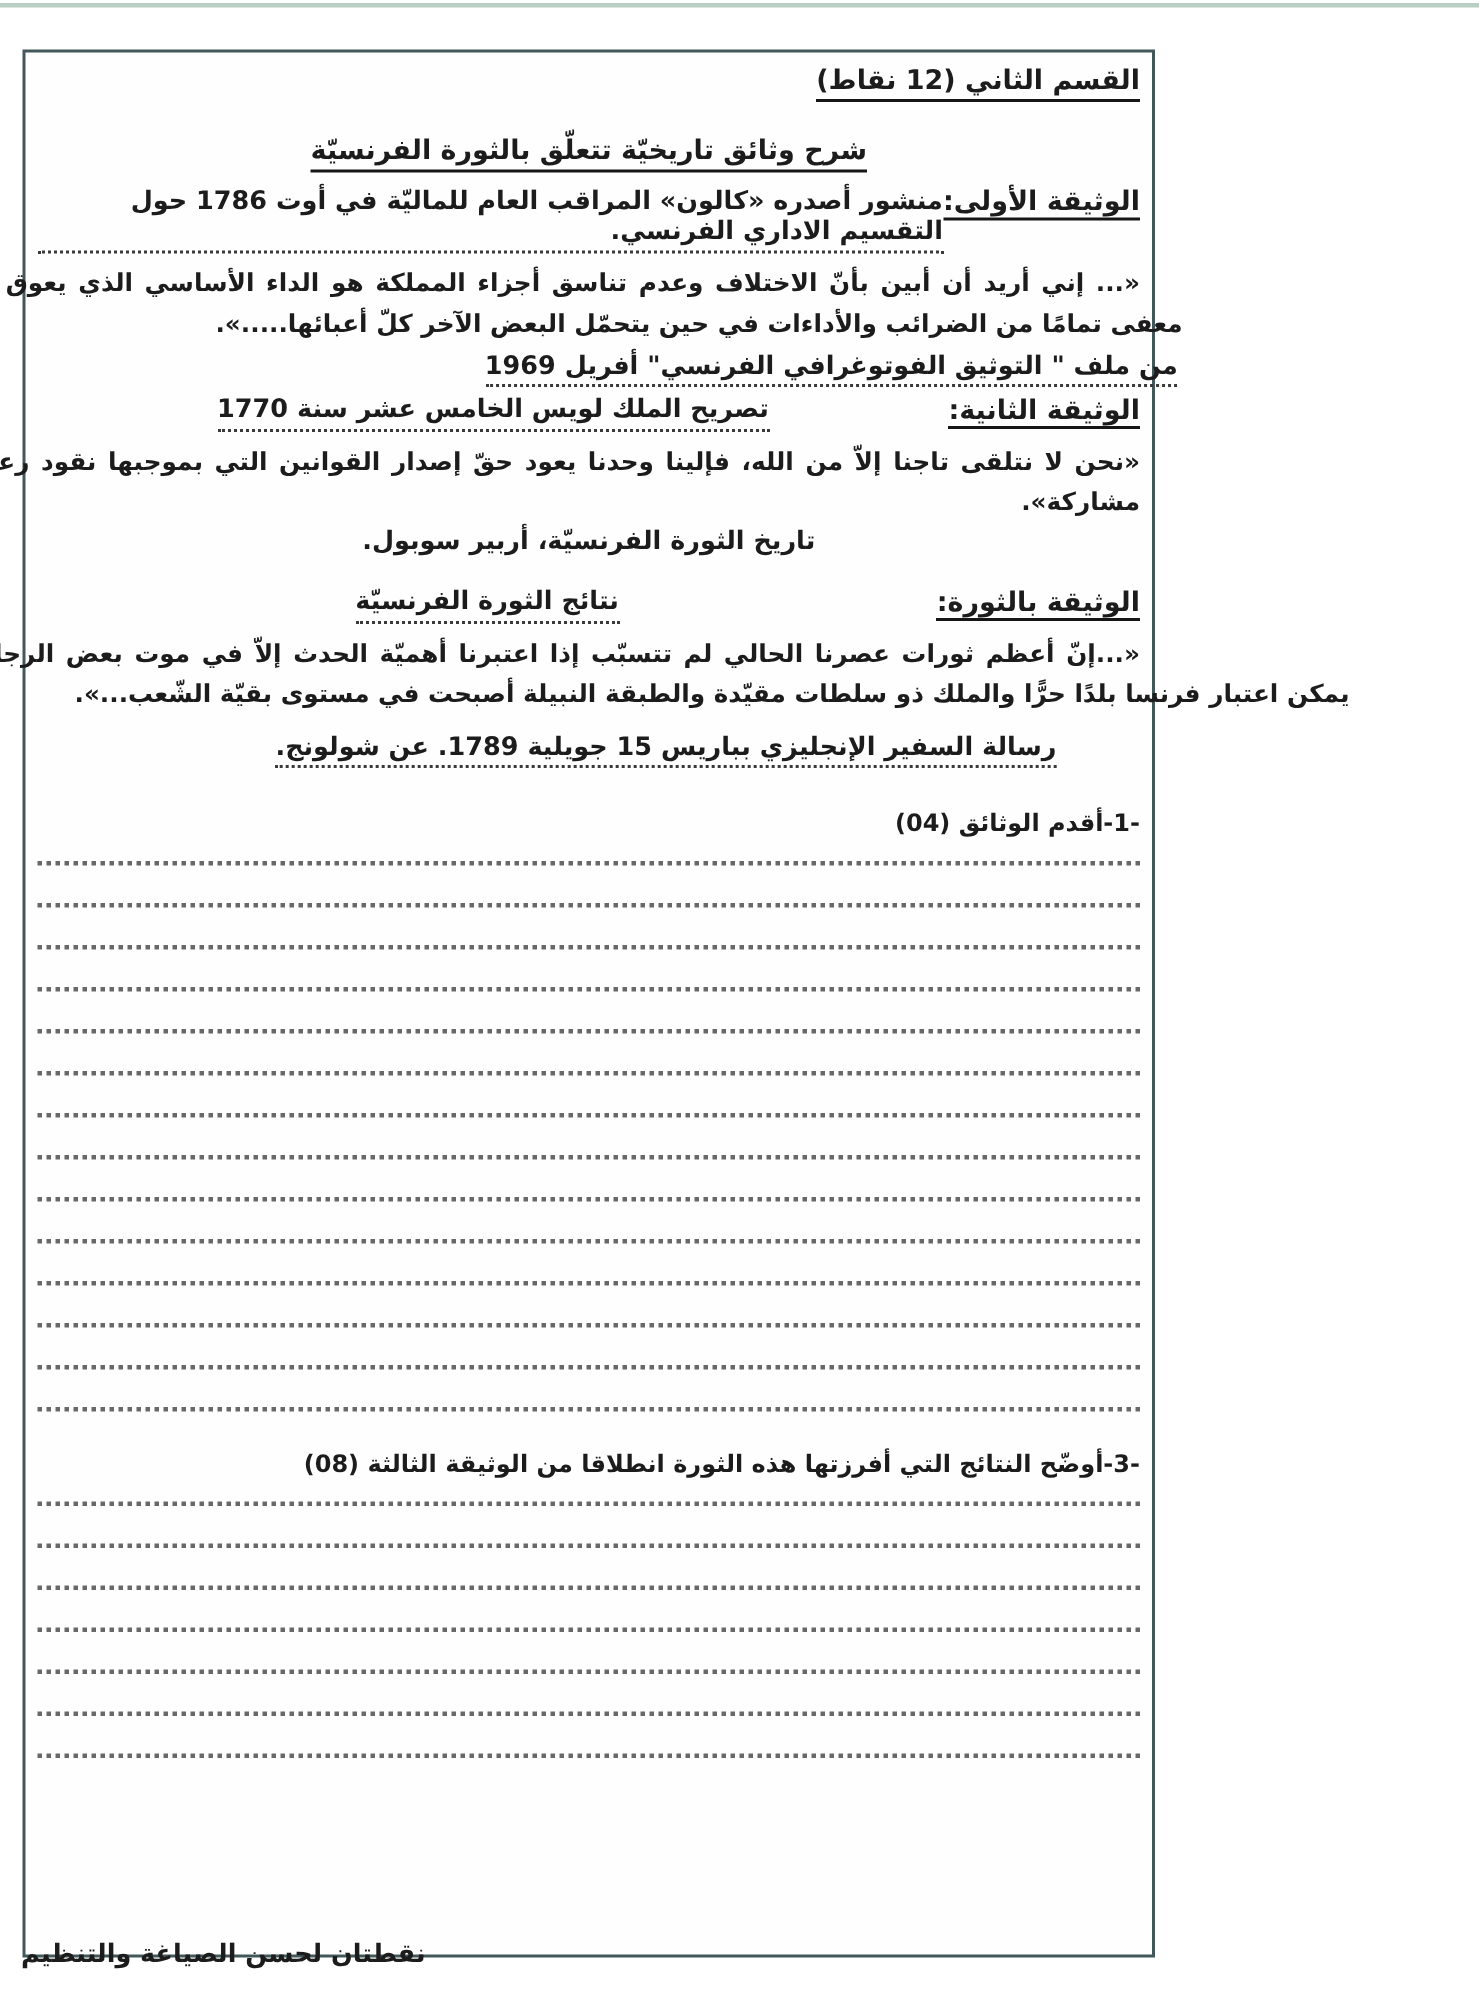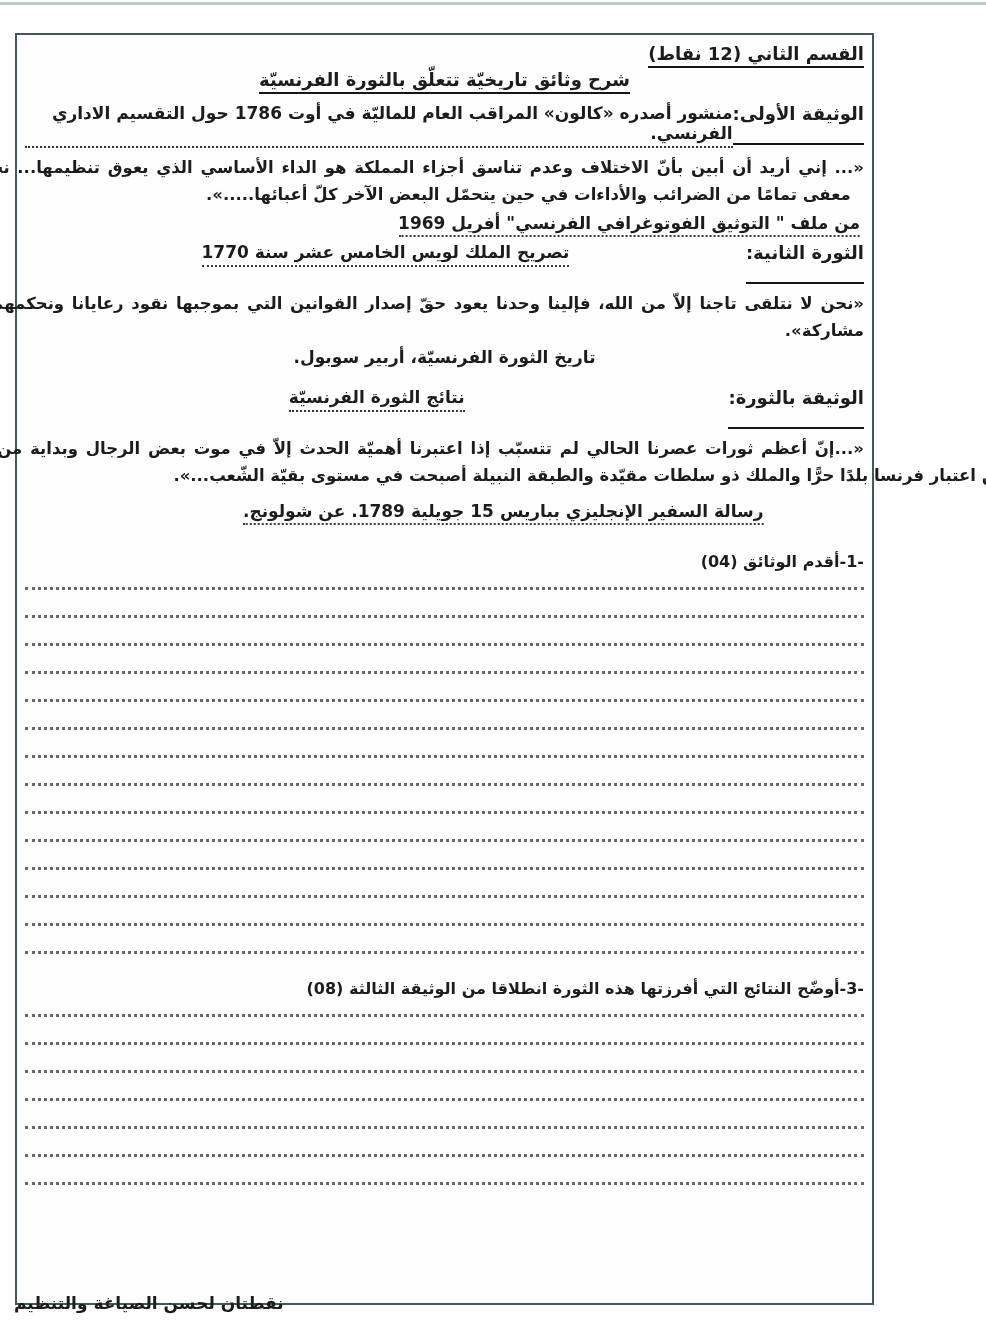--- a/index.html
+++ b/index.html
@@ -2,38 +2,38 @@
 <html lang="ar"><head>
 <meta charset="utf-8">
 <style>
   html,body{margin:0;padding:0;}
   body{
     width:986px;height:1341px;position:relative;background:#ffffff;
     font-family:"DejaVu Sans",sans-serif;color:#1c1c1c;overflow:hidden;
   }
   .scan-top-strip{position:absolute;top:2px;left:0;width:986px;height:3px;background:#b9cfc6;}
   .page-frame{
-    position:absolute;left:15px;top:33px;width:859px;height:1272px;
+    position:absolute;left:15px;top:33px;width:755px;height:1272px;
     border:2px solid #42585a;background:#fefefe;direction:rtl;
     padding:6px 8px 0 8px;box-sizing:border-box;
   }
   .section-header{
     display:inline-block;font-size:18px;font-weight:700;
     border-bottom:2px solid #161616;padding-bottom:2px;margin-top:2px;
   }
-  .exam-title{text-align:center;margin-top:1px;}
+  .exam-title{text-align:center;margin-top:22px;}
   .exam-title span{
     display:inline-block;font-size:18px;font-weight:700;
     border-bottom:2px solid #161616;padding-bottom:2px;
   }
   .doc-row{display:flex;align-items:flex-start;margin-top:9px;}
   .doc-row.spread{justify-content:space-between;}
   .doc-label{
     font-size:18px;font-weight:700;white-space:nowrap;
-    border-bottom:2px solid #161616;padding-bottom:19px;align-self:flex-start;
+    border-bottom:2px solid #161616;padding-bottom:0;align-self:flex-start;
   }
   .doc-subtitle{
     font-size:17px;font-weight:700;
     border-bottom:2px dotted #3a3a3a;padding-bottom:3px;
   }
   .doc-row.centered .doc-subtitle{margin:0 auto;}
   .quote{font-size:16.5px;font-weight:700;line-height:27px;margin-top:6px;}
   .quote .q-line{white-space:nowrap;}
   .q-line.fill{word-spacing:2px;}
   .q-line.center-shift1{text-align:center;transform:translateX(10%);}
@@ -77,21 +77,21 @@
   </div>
   <div class="quote">
     <div class="q-line fill">«... إني أريد أن أبين بأنّ الاختلاف وعدم تناسق أجزاء المملكة هو الداء الأساسي الذي يعوق تنظيمها... نجد البعض منها</div>
     <div class="q-line center-shift1">معفى تمامًا من الضرائب والأداءات في حين يتحمّل البعض الآخر كلّ أعبائها.....».</div>
   </div>
   <div class="source-line source-1">
     <span>من ملف " التوثيق الفوتوغرافي الفرنسي" أفريل 1969</span>
   </div>
 
   <div class="doc-row centered">
-    <span class="doc-label">الثورة الثانية:</span>
+    <span class="doc-label">الوثيقة الثانية:</span>
     <span class="doc-subtitle">تصريح الملك لويس الخامس عشر سنة 1770</span>
   </div>
   <div class="quote">
     <div class="q-line fill">«نحن لا نتلقى تاجنا إلاّ من الله، فإلينا وحدنا يعود حقّ إصدار القوانين التي بموجبها نقود رعايانا ونحكمهم، دون ارتباط ولا</div>
     <div class="q-line right-end">مشاركة».</div>
   </div>
   <div class="source-line source-2 mt8">
     <span>تاريخ الثورة الفرنسيّة، أربير سوبول.</span>
   </div>
 

